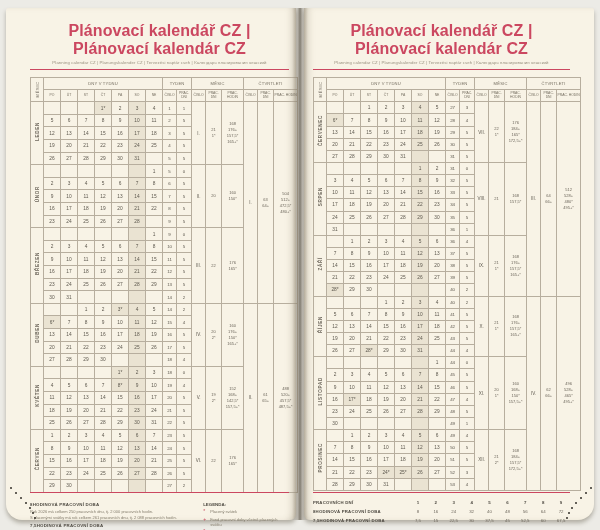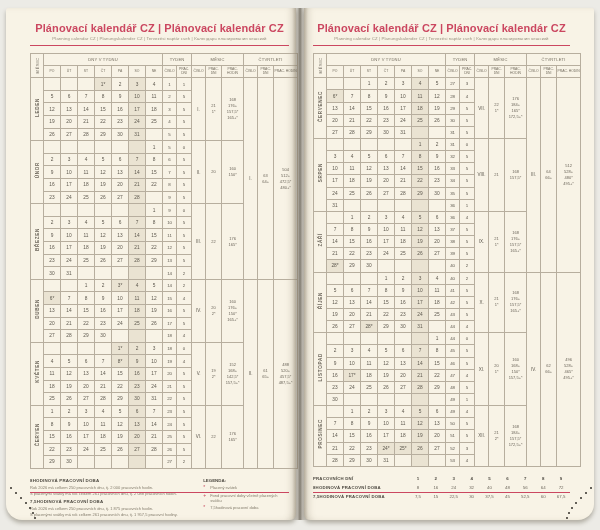--- a/index.html
+++ b/index.html
@@ -23,21 +23,21 @@
     box-shadow:0 3px 4px rgba(70,60,40,.35), inset 7px 0 9px -5px rgba(80,65,40,.35);
   }
   .gutter{
     position:absolute;left:286px;top:0;width:16px;height:512px;z-index:6;pointer-events:none;
     background:linear-gradient(90deg,rgba(60,48,28,0) 0%,rgba(60,48,28,.25) 35%,rgba(45,36,20,.55) 50%,rgba(60,48,28,.25) 65%,rgba(60,48,28,0) 100%);
   }
   .inner{position:absolute;top:12px;bottom:0;}
   .page.left .inner{left:24px;right:7px;}
   .page.right .inner{left:9px;right:24px;}
 
-  .ttl{margin-top:2px;text-align:center;font-size:11px;font-weight:bold;color:#cb4760;letter-spacing:.1px;}
+  .ttl{margin-top:2px;text-align:center;font-size:16px;font-weight:bold;color:#cb4760;letter-spacing:.1px;}
   .sub{margin-top:2px;text-align:center;font-size:4.3px;color:#98907e;letter-spacing:.1px;}
   .rule{margin-top:4px;height:1.3px;background:#cb4760;}
 
   table.cal{border-collapse:collapse;table-layout:fixed;width:100%;margin-top:7px;border:1px solid #9e9585;}
   table.cal td,table.cal th{
     border:0.5px solid #b7ae9e;padding:0;margin:0;text-align:center;vertical-align:middle;
     font-weight:normal;color:#5c574d;overflow:hidden;
   }
   table.cal thead th{color:#756e60;}
   .hrow1 th{font-size:4.1px;height:11px;letter-spacing:.2px;}

